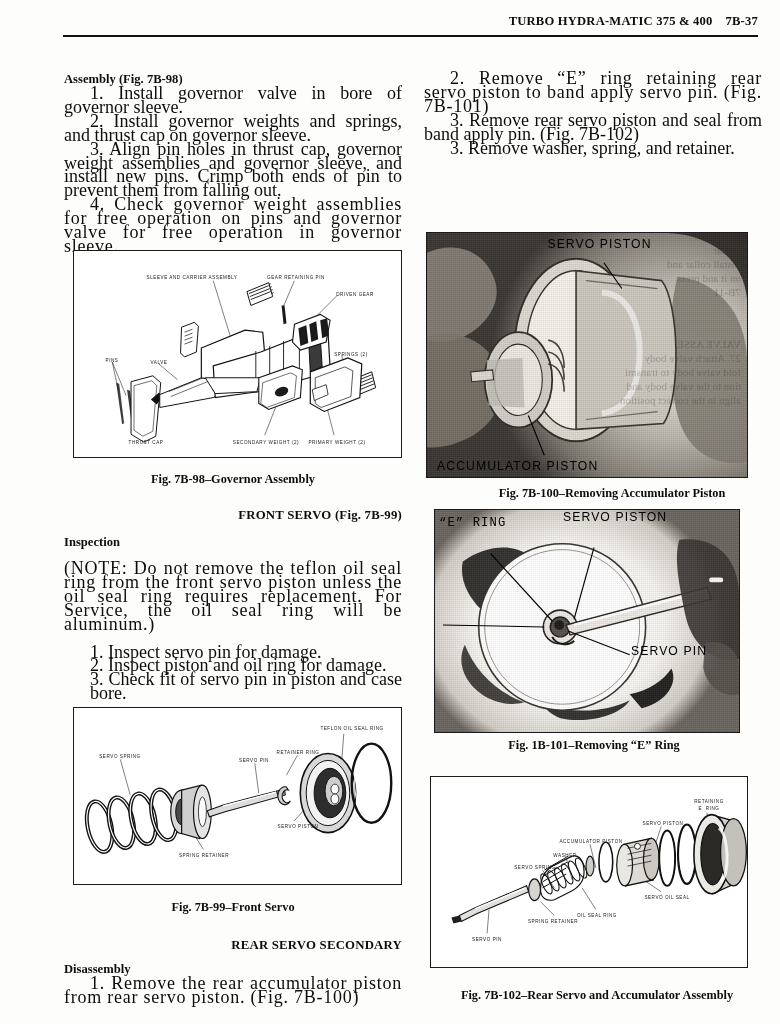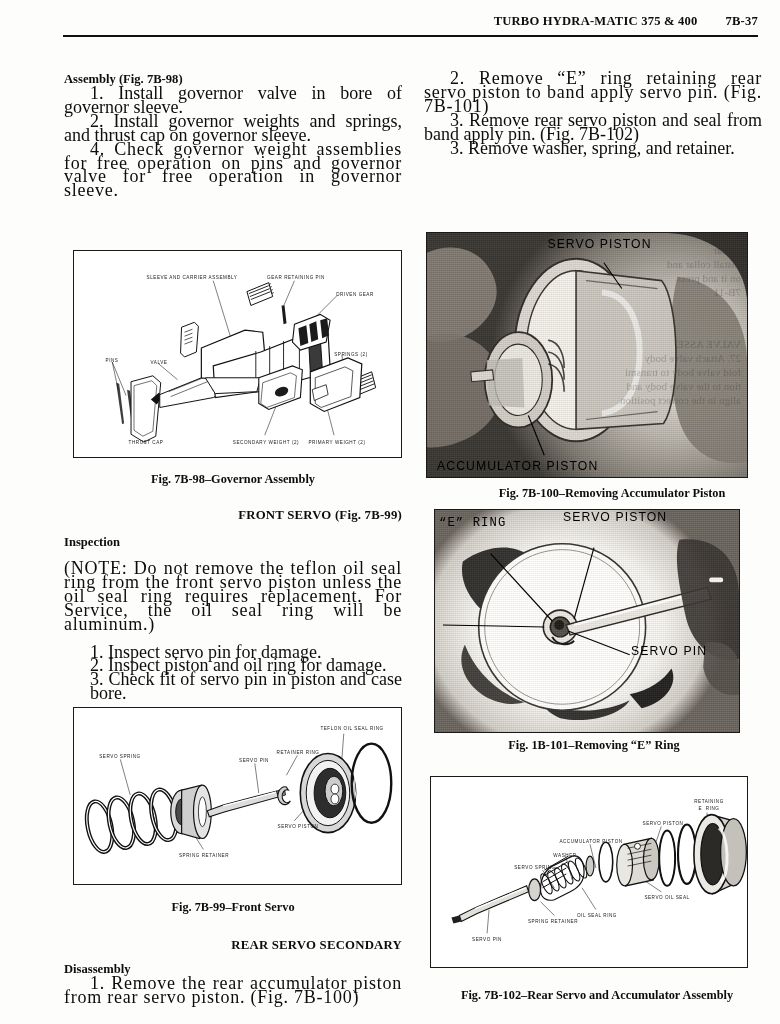--- a/index.html
+++ b/index.html
@@ -11,21 +11,21 @@
     -webkit-font-smoothing:antialiased;
   }
   .page{position:absolute;inset:0;background:#fdfdfb;}
 
   
   .runhead{
     position:absolute;left:0;right:22px;top:14px;
     text-align:right;
     font-weight:bold;font-size:12.6px;letter-spacing:.2px;
   }
-  .runhead .bk{margin-left:28px;}
+  .runhead .bk{margin-left:13px;}
   .headrule{
     position:absolute;left:63px;right:22px;top:35px;
     height:2.2px;background:#101010;
   }
 
   
   .col{position:absolute;top:72px;width:338px;}
   .col-l{left:64px;}
   .col-r{left:424px;}
 
@@ -89,20 +89,21 @@
   <div class="runhead">
     <span>TURBO HYDRA-MATIC 375 &amp; 400</span><span class="bk">7B-37</span>
   </div>
   <div class="headrule"></div>
 
   <div class="col col-l">
 
     <div class="hd-b">Assembly (Fig. 7B-98)</div>
     <div class="tx num">1.  Install governor valve in bore of governor sleeve.</div>
     <div class="tx num">2. Install governor weights and springs, and thrust cap on governor sleeve.</div>
+    <div class="tx num">3. Align pin holes in thrust cap, governor weight assemblies and governor sleeve, and install new pins. Crimp both ends of pin to prevent them from falling out.</div>
     <div class="tx num wide">4. Check governor weight assemblies for free operation on pins and governor valve for free operation in governor sleeve.</div>
 
   </div>
 
   <div class="figbox" style="left:73px;top:250px;width:329px;height:208px;">
 
     <svg class="ov" viewBox="0 0 329 208">
       <g stroke="#111" fill="none" stroke-width=".7">
 
         <path class="ld" d="M140 30 L160 95"></path>

